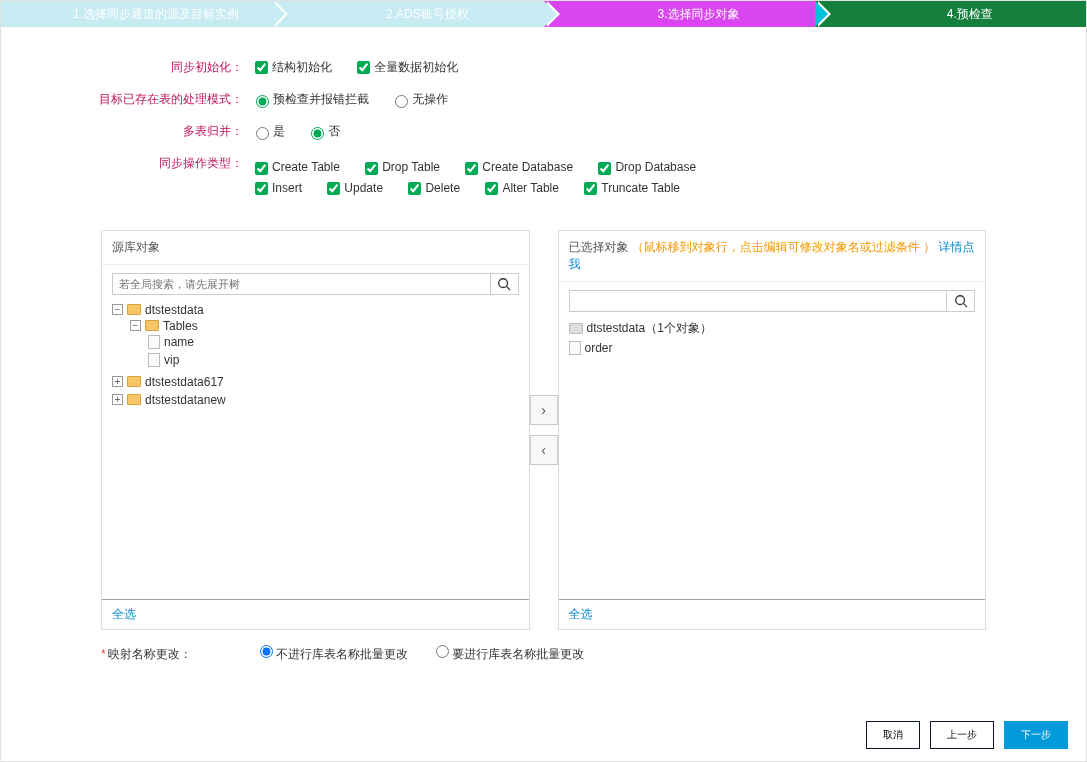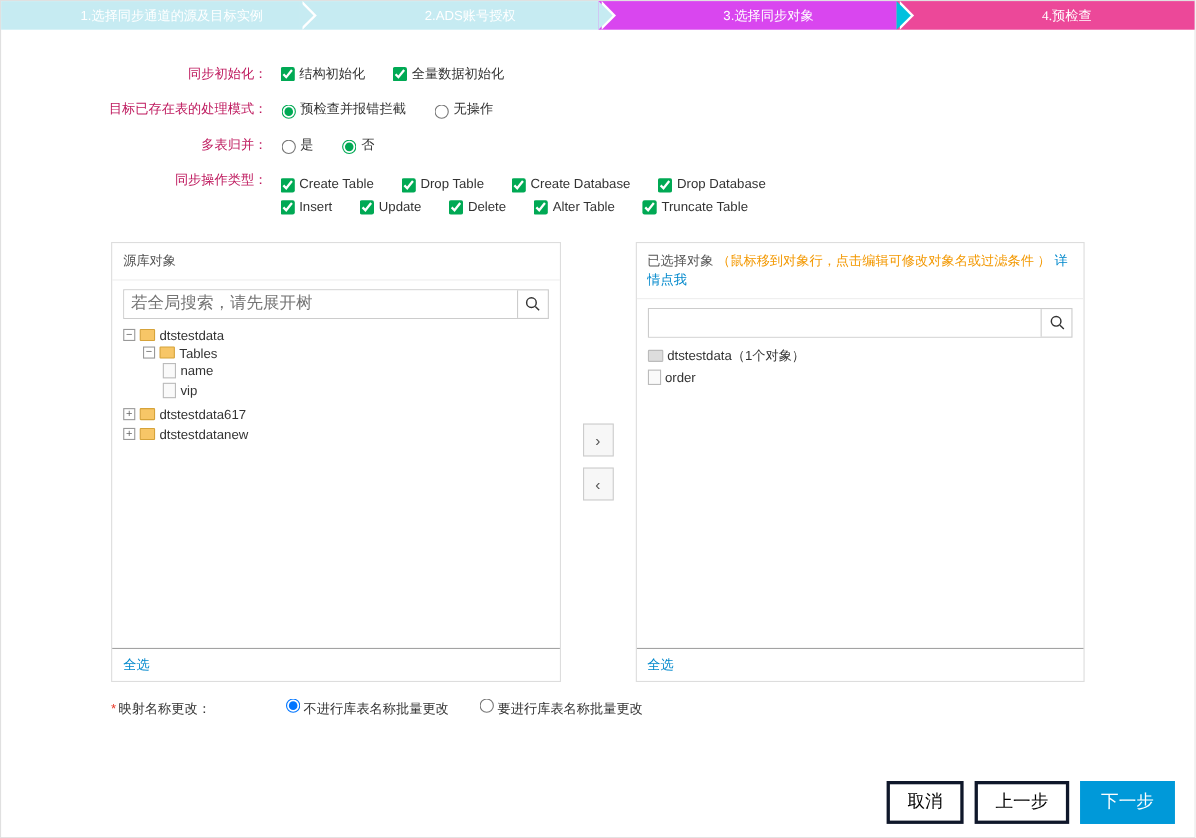--- a/index.html
+++ b/index.html
@@ -25,21 +25,21 @@
   .step {
     flex: 1;
     position: relative;
     line-height: 26px;
     text-align: center;
     color: #fff;
     padding-left: 39px;
   }
   .step.done { background: #c6ebf2; }
   .step.active { background: #d946ef; }
-  .step.pending { background: #ec4899; font-family: Liberation Serif, serif; }
+  .step.pending { background: #15803d; }
   .step::after {
     content: "";
     position: absolute;
     right: -13px;
     top: 0;
     border-top: 13px solid transparent;
     border-bottom: 13px solid transparent;
     z-index: 2;
   }
   .step.done::after { border-left: 13px solid #c6ebf2; }
@@ -84,22 +84,22 @@
   .form-controls input[type="radio"] {
     accent-color: #00a954;
     margin-right: 4px;
     vertical-align: middle;
   }
 
   
   .transfer {
     display: flex;
     padding: 0 100px 0 100px;
-    gap: 20px;
     align-items: stretch;
+    margin-top: 10px;
   }
   .panel {
     flex: 1;
     border: 1px solid #ddd;
     display: flex;
     flex-direction: column;
     height: 400px;
   }
   .panel-header {
     padding: 8px 10px;
@@ -116,22 +116,21 @@
   .search-wrap {
     display: flex;
     border: 1px solid #ccc;
     margin-bottom: 6px;
   }
   .search-wrap input {
     flex: 1;
     border: none;
     outline: none;
     padding: 4px 6px;
-    font-size: 15px;
-    font-family: Liberation Mono, monospace;
+    font-size: 11px;
   }
   .search-btn {
     width: 28px;
     border-left: 1px solid #ccc;
     display: flex;
     align-items: center;
     justify-content: center;
     cursor: pointer;
   }
   .panel-footer {
@@ -194,24 +193,24 @@
   
   .footer {
     position: absolute;
     bottom: 12px;
     right: 18px;
     display: flex;
     gap: 10px;
   }
   .btn {
     padding: 6px 16px;
-    border: 3px solid #0f172a;
+    border: 1px solid #0f172a;
     background: #fff;
     cursor: pointer;
-    font-size: 16px;
+    font-size: 10px;
   }
   .btn.primary {
     background: #0099d9;
     border-color: #0099d9;
     color: #fff;
   }
   .search-icon-svg { width: 14px; height: 14px; }
 </style>
 </head>
 <body>

